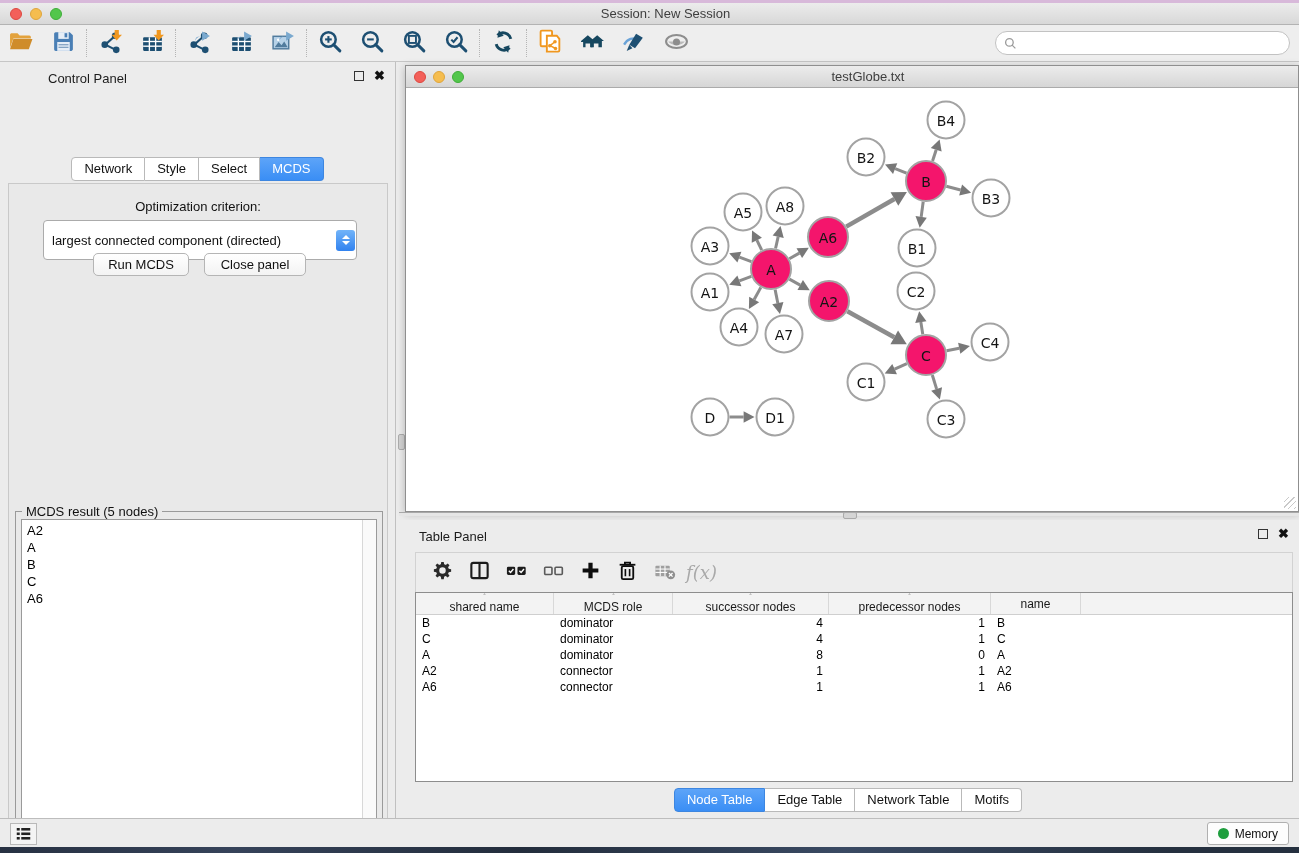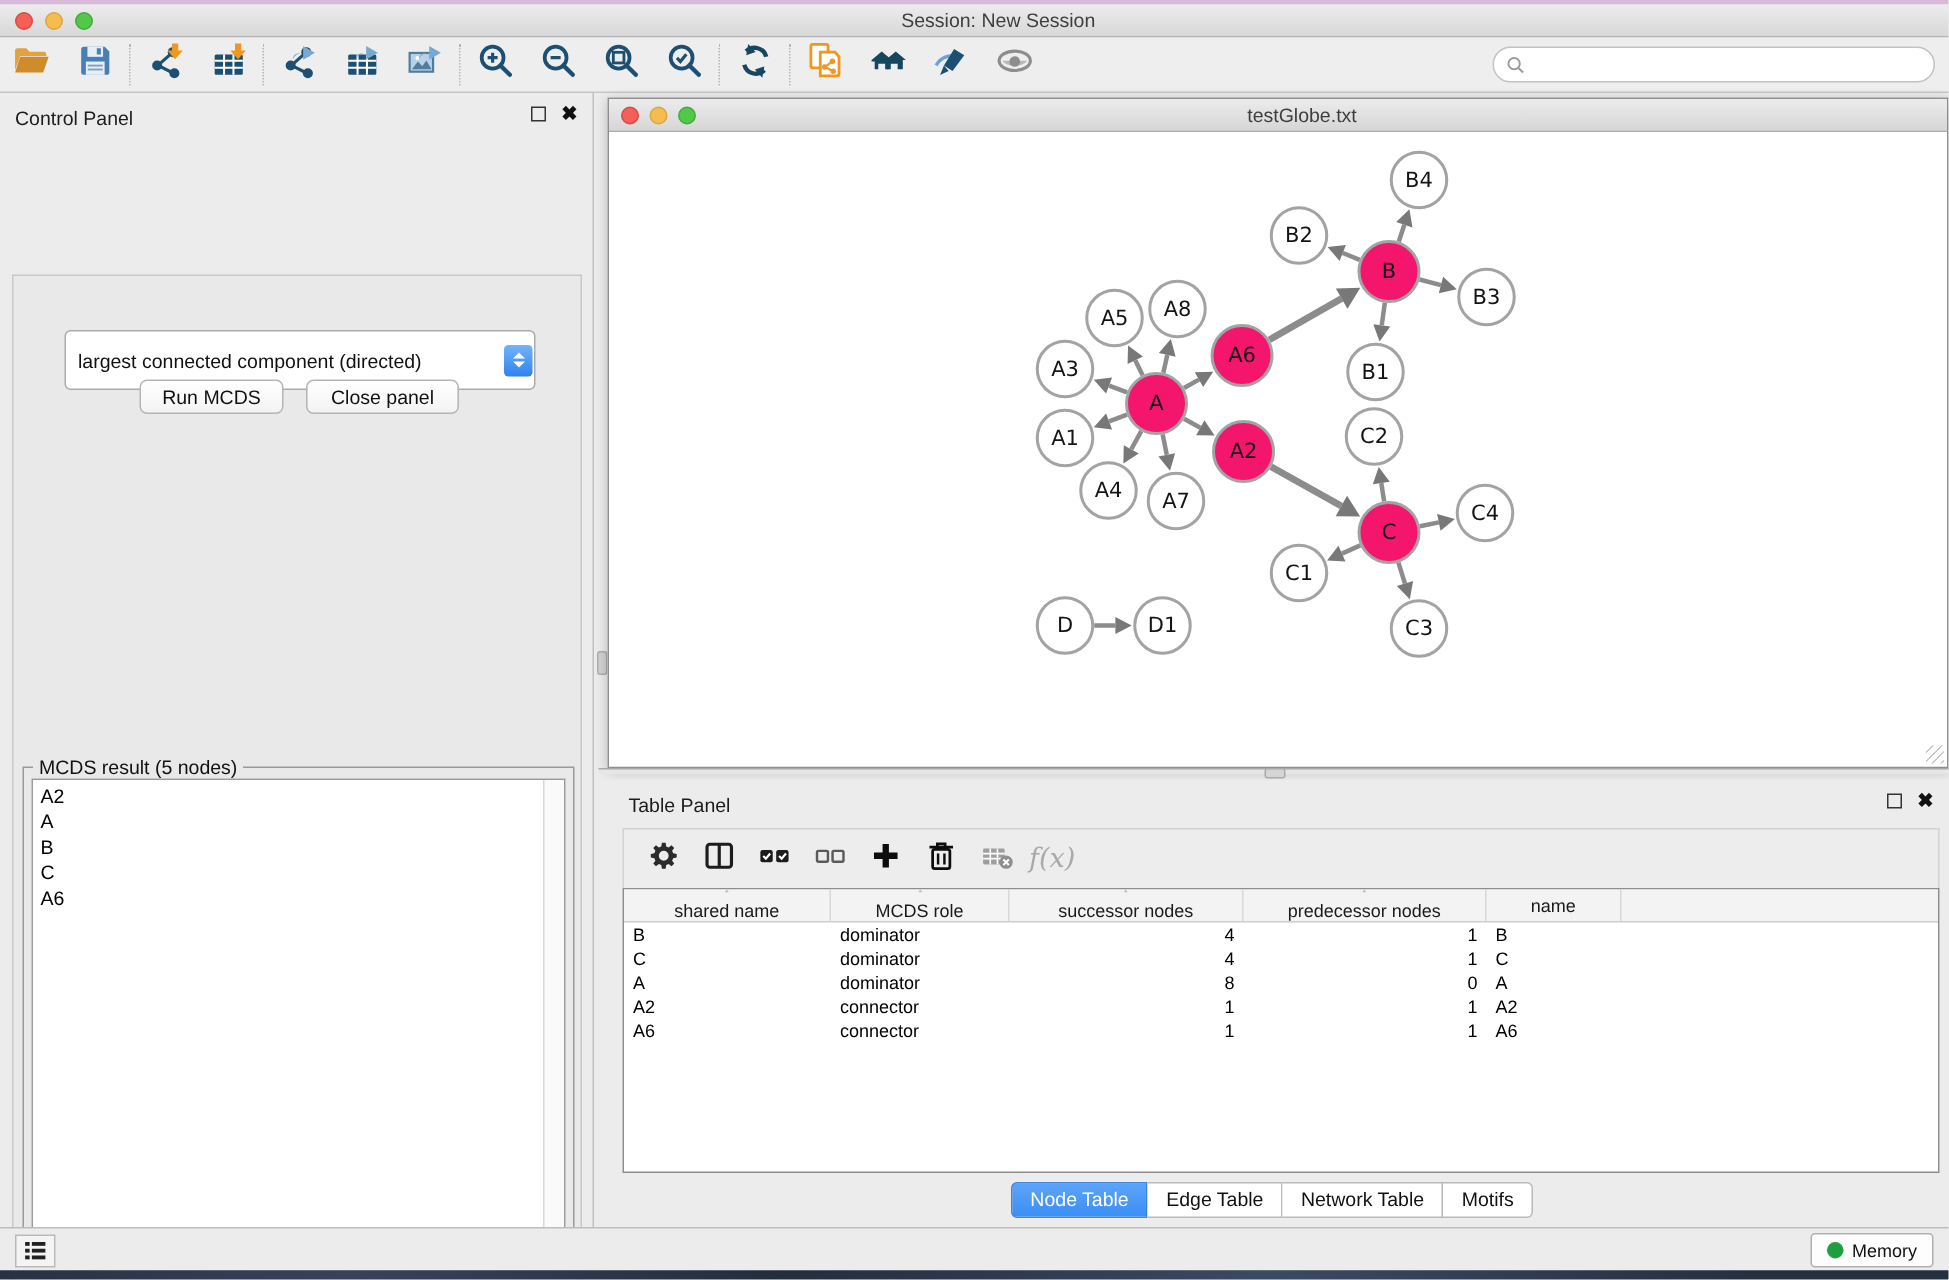--- a/index.html
+++ b/index.html
@@ -25,21 +25,21 @@
   
   #main-toolbar { left:0; top:25px; width:1299px; height:37px; background:#eeeeee;
      border-bottom:1px solid #c6c6c6; display:flex; align-items:center; }
   .tb-btn { width:42px; height:32px; display:flex; align-items:center; justify-content:center; cursor:default; }
   .tb-sep { width:1px; height:28px; border-left:1px dotted #b5b5b5; margin:0 2px; }
   #toolbar-search { position:absolute; right:9px; top:6px; width:295px; height:24px; border:1px solid #c2c2c2;
      border-radius:12px; background:#fff; display:flex; align-items:center; padding-left:8px; }
   #toolbar-search input { border:none; outline:none; flex:1; font-size:12px; background:transparent; height:20px; }
 
   
-  #control-panel { left:0; top:62px; width:396px; height:756px; background:#ececec; border-right:1px solid #c0c0c0; }
+  #control-panel { left:0; top:62px; width:396px; height:756px; background:#ececec; border-right:1px solid #c0c0c0;padding-left:38px; }
   .panel-header { height:30px; position:relative; }
   .panel-title { position:absolute; left:10px; top:9px; font-size:13px; color:#1c1c1c; }
   .panel-icons { position:absolute; right:10px; top:9px; display:flex; gap:10px; align-items:center; }
   .float-box { width:10px; height:10px; border:1.5px solid #333; display:inline-block; }
   .close-x { font-size:13px; font-weight:bold; color:#111; line-height:10px; }
 
   .seg-group { display:flex; justify-content:center; }
   .seg-tab { font-size:13px; color:#111; background:#fff; border:1px solid #b9b9b9; border-left:none;
      padding:3px 12px 4px; line-height:15px; }
   .seg-tab:first-child { border-left:1px solid #b9b9b9; border-radius:4px 0 0 4px; }
@@ -282,21 +282,28 @@
 </div>
 
 <div id="control-panel" class="abs">
   <div class="panel-header">
     <span class="panel-title">Control Panel</span>
     <span class="panel-icons">
       <span class="float-box"></span>
       <span class="close-x">✖</span>
     </span>
   </div>
+  <div id="cp-tabs" class="abs seg-group">
+      <div class="seg-tab">Network</div>
+      <div class="seg-tab">Style</div>
+      <div class="seg-tab">Select</div>
+      <div class="seg-tab active">MCDS</div>
+    </div>
   <div id="cp-content">
+    <div id="opt-label">Optimization criterion:</div>
     <div id="criterion-select">
       <span class="sel-text">largest connected component (directed)</span>
       <span class="sel-stepper">
         <span class="chev up"></span>
           <span class="chev down"></span>
       </span>
     </div>
     <button id="run-btn" class="mac-btn">Run MCDS</button>
     <button id="close-btn" class="mac-btn">Close panel</button>
     <div id="mcds-fieldset">

